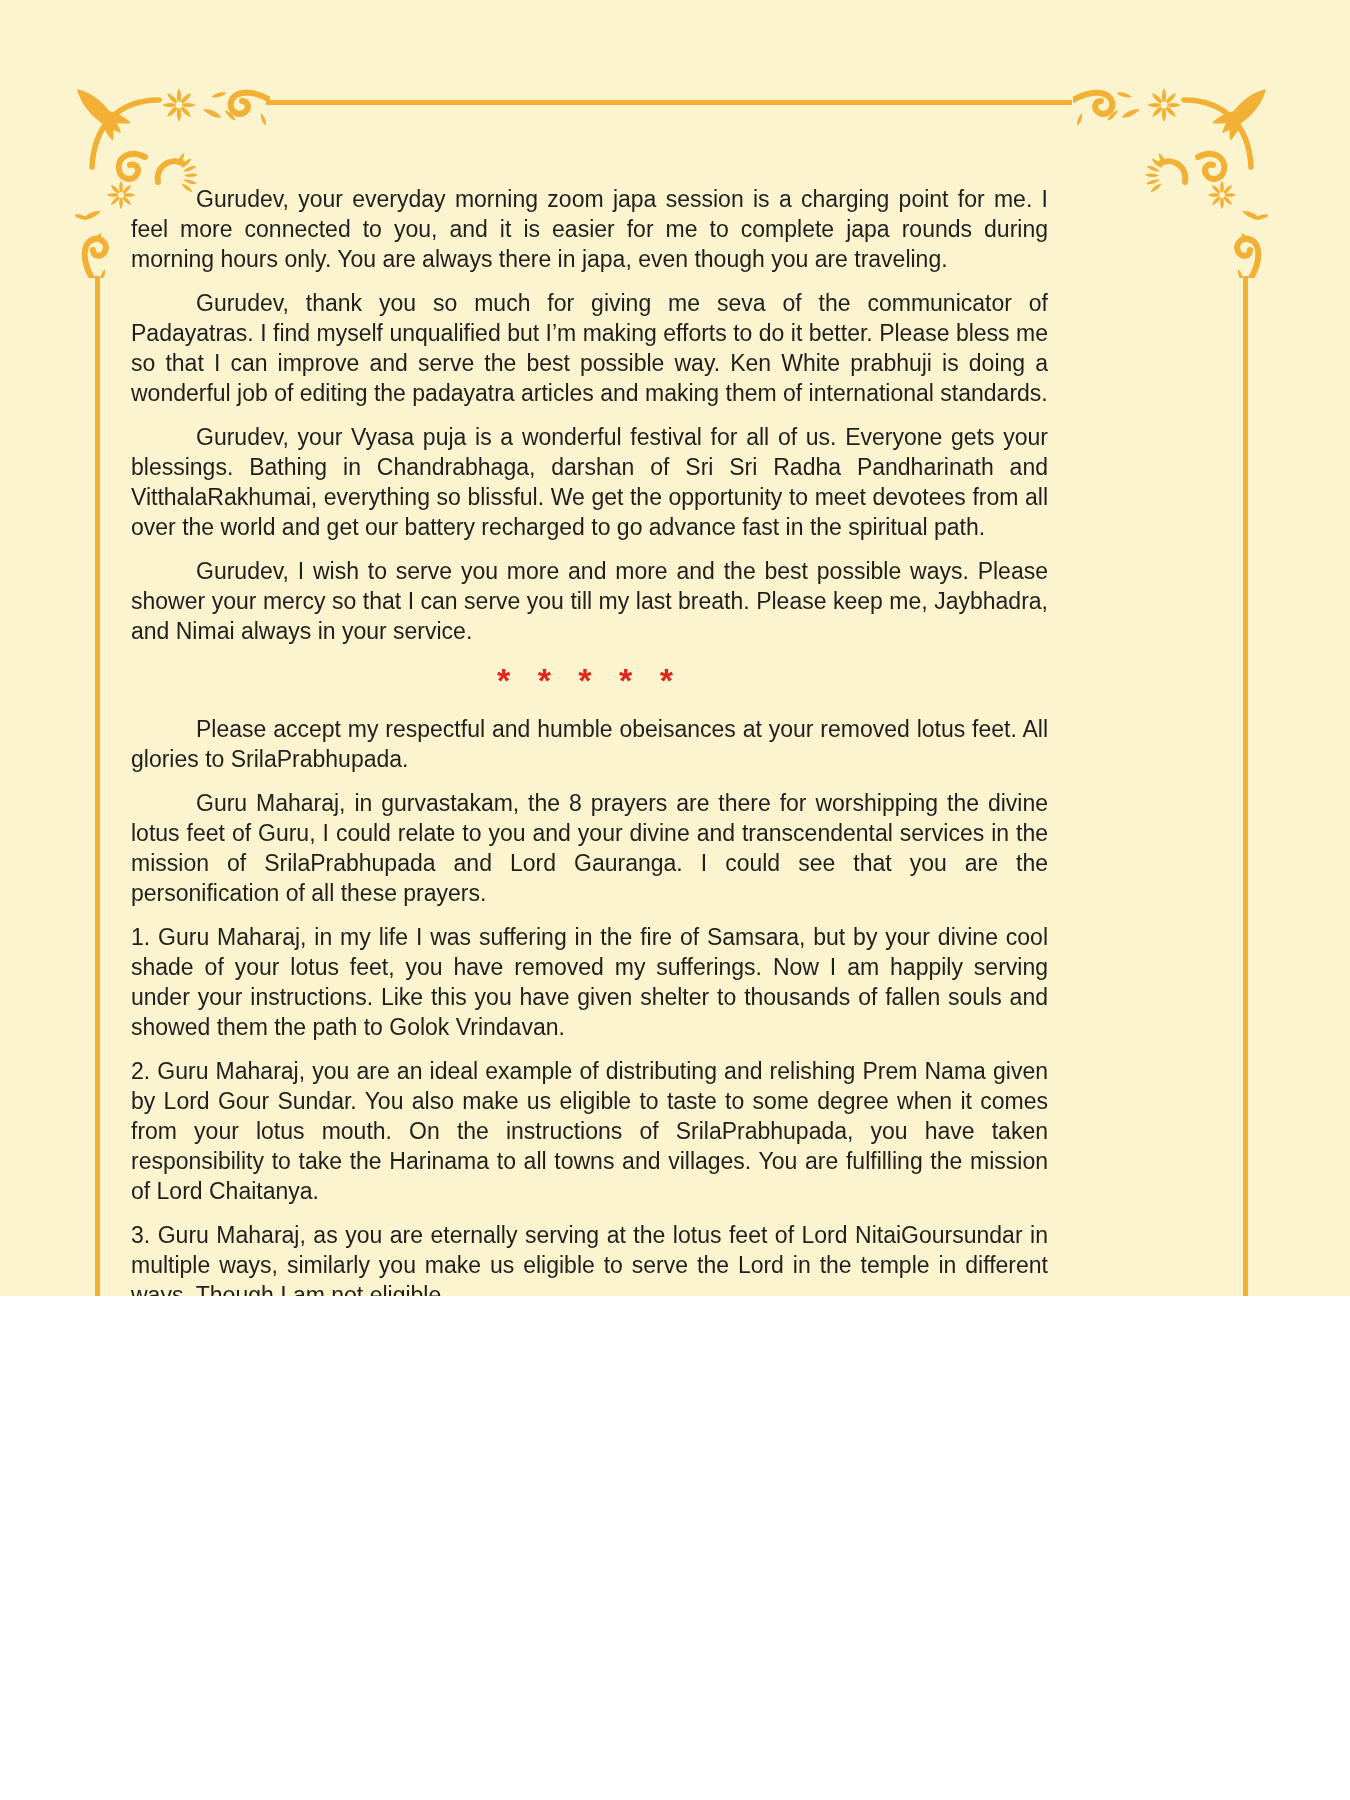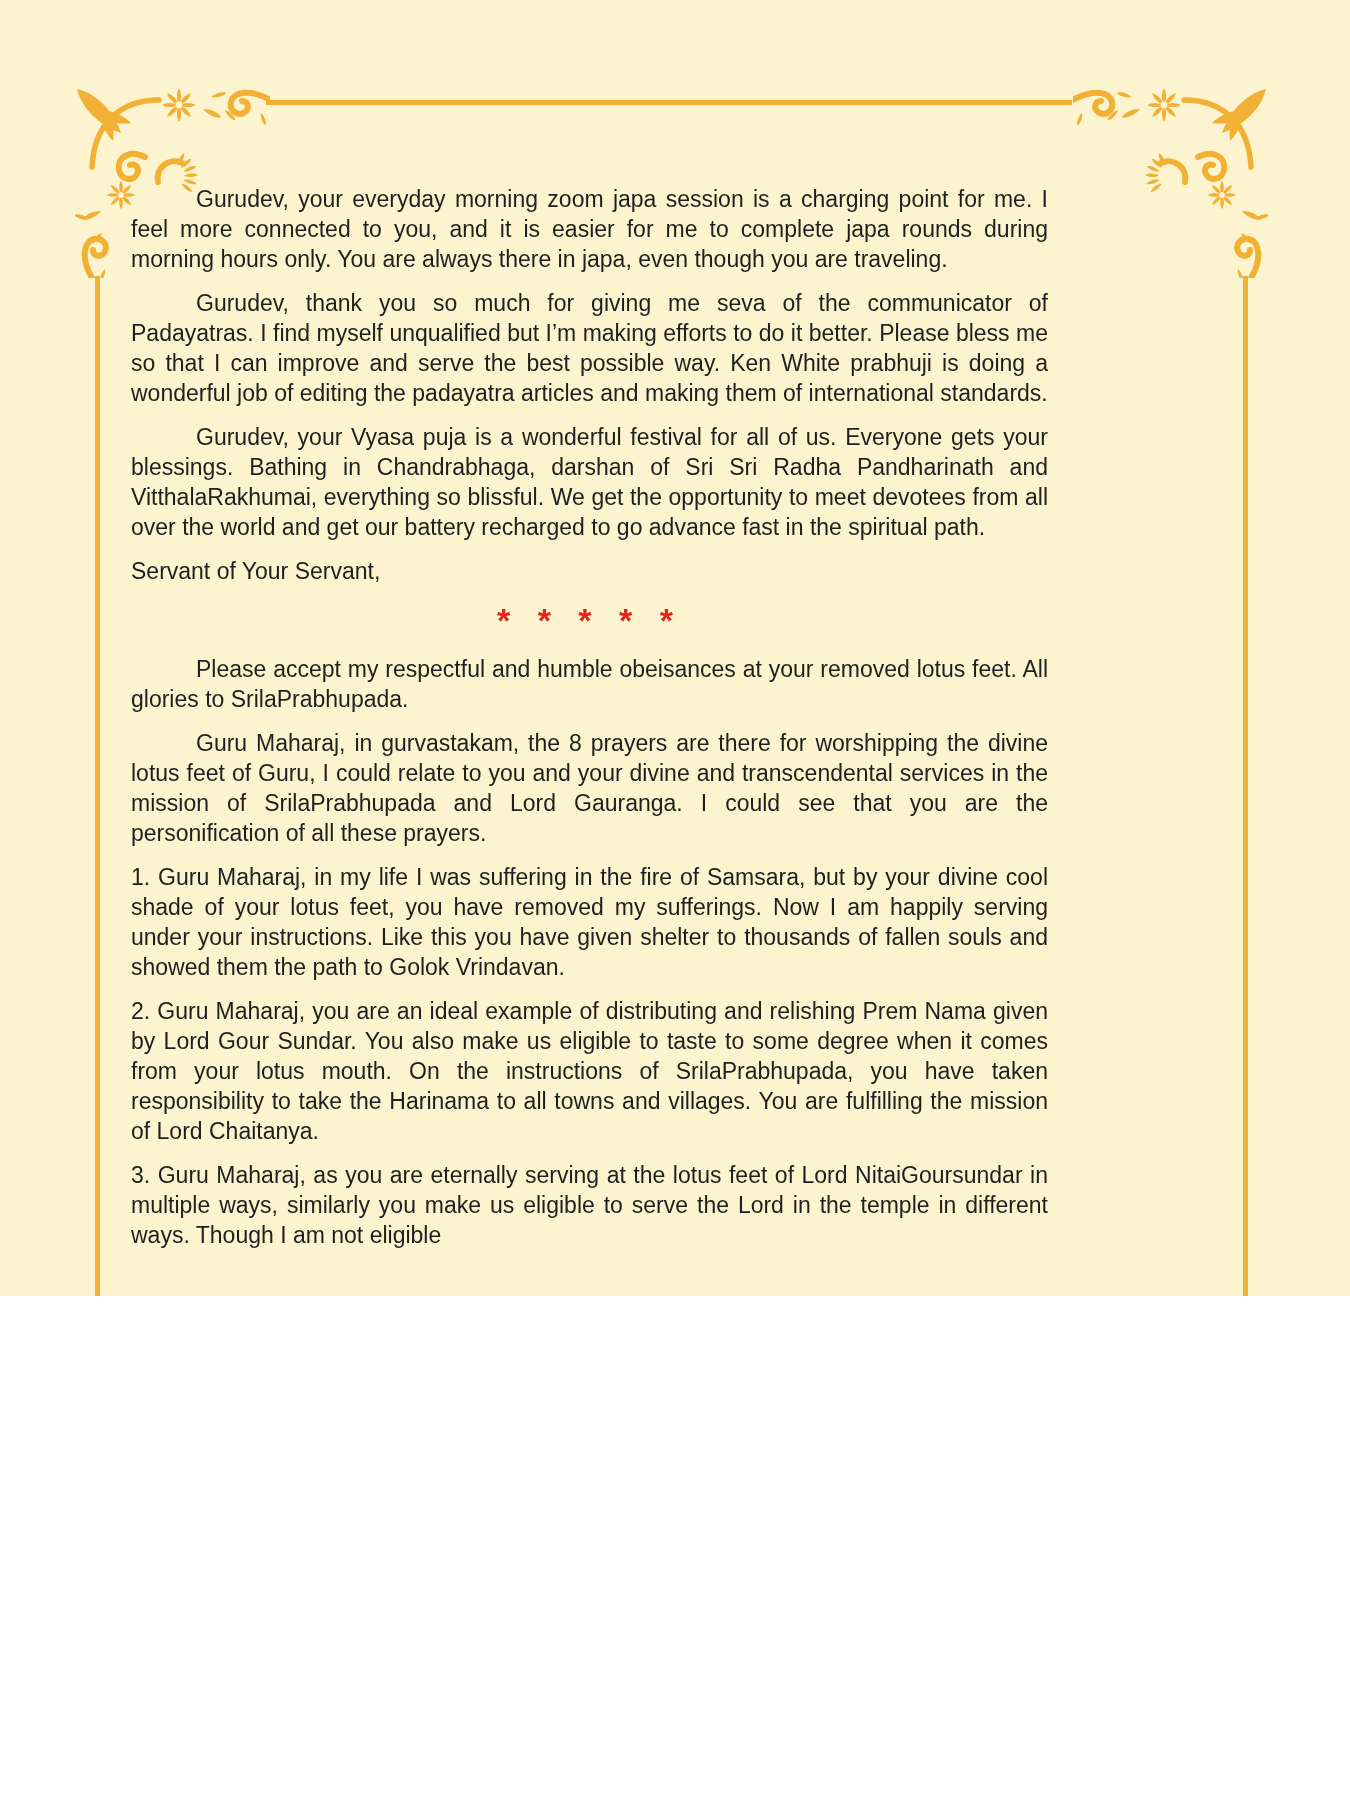--- a/index.html
+++ b/index.html
@@ -136,22 +136,22 @@
       <use href="#corner-ornament"></use>
     </svg>
   <svg class="corner" id="c-br">
       <use href="#corner-ornament"></use>
     </svg>
 
   <div id="content">
     <p class="first indent">Gurudev, your everyday morning zoom japa session is a charging point for me. I feel more connected to you, and it is easier for me to complete japa rounds during morning hours only. You are always there in japa, even though you are traveling.</p>
     <p class="indent">Gurudev, thank you so much for giving me seva of the communicator of Padayatras. I find myself unqualified but I’m making efforts to do it better. Please bless me so that I can improve and serve the best possible way. Ken White prabhuji is doing a wonderful job of editing the padayatra articles and making them of international standards.</p>
     <p class="indent">Gurudev, your Vyasa puja is a wonderful festival for all of us. Everyone gets your blessings. Bathing in Chandrabhaga, darshan of Sri Sri Radha Pandharinath and VitthalaRakhumai, everything so blissful. We get the opportunity to meet devotees from all over the world and get our battery recharged to go advance fast in the spiritual path.</p>
+    <p class="indent">Gurudev, I wish to serve you more and more and the best possible ways. Please shower your mercy so that I can serve you till my last breath. Please keep me, Jaybhadra, and Nimai always in your service.</p>
 
-    <p class="sig">Servant of Your Servant,</p>
 
     <p class="separator">* * * * *</p>
 
 
     <p class="gap-lg indent">Please accept my respectful and humble obeisances at your removed lotus feet. All glories to SrilaPrabhupada.</p>
     <p class="indent">Guru Maharaj, in gurvastakam, the 8 prayers are there for worshipping the divine lotus feet of Guru, I could relate to you and your divine and transcendental services in the mission of SrilaPrabhupada and Lord Gauranga. I could see that you are the personification of all these prayers.</p>
 
     <p class="item-1">1. Guru Maharaj, in my life I was suffering in the fire of Samsara, but by your divine cool shade of your lotus feet, you have removed my sufferings. Now I am happily serving under your instructions. Like this you have given shelter to thousands of fallen souls and showed them the path to Golok Vrindavan.</p>
     <p class="item-2">2. Guru Maharaj, you are an ideal example of distributing and relishing Prem Nama given by Lord Gour Sundar. You also make us eligible to taste to some degree when it comes from your lotus mouth. On the instructions of SrilaPrabhupada, you have taken responsibility to take the Harinama to all towns and villages. You are fulfilling the mission of Lord Chaitanya.</p>
     <p class="item-3">3. Guru Maharaj, as you are eternally serving at the lotus feet of Lord NitaiGoursundar in multiple ways, similarly you make us eligible to serve the Lord in the temple in different ways. Though I am not eligible</p>

